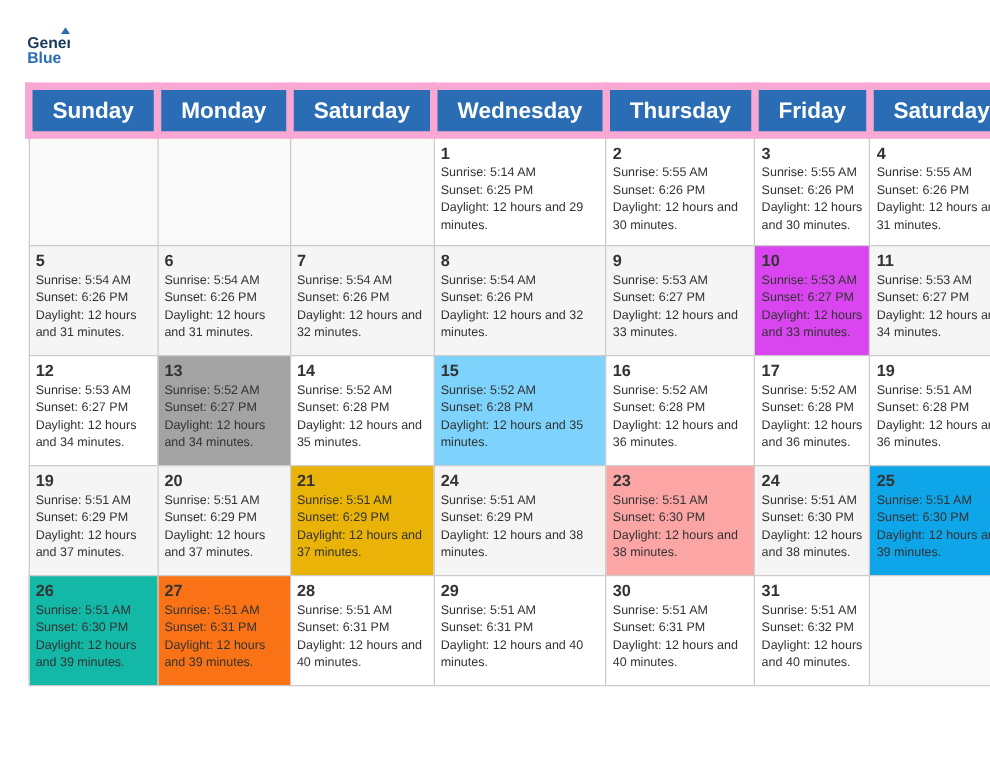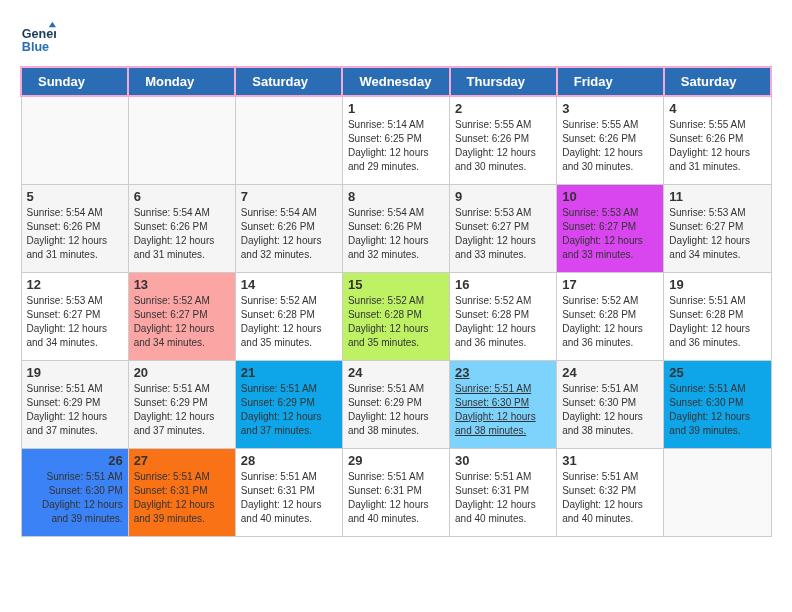--- a/index.html
+++ b/index.html
@@ -38,25 +38,25 @@
       color: #333;
     }
     .calendar {
       width: 100%;
       border-collapse: collapse;
       border: 1px solid #ccc;
     }
     .calendar th {
       background: #2a6db5;
       color: #fff;
-      font-size: 13px;
+      font-size: 18px;
       font-weight: bold;
       padding: 6px 16px;
       text-align: left;
-      border: 2px solid #f9a8d4;
+      border: 6px solid #f9a8d4;
     }
     .calendar td {
       width: 107px;
       vertical-align: top;
       padding: 4px 5px;
       border: 1px solid #ccc;
       font-size: 10.5px;
       color: #333;
       height: 88px;
       background: #fff;
@@ -190,33 +190,33 @@
 Daylight: 12 hours and 34 minutes.</div>
         </td>
       </tr>
       <tr>
         <td style="background: rgb(255, 255, 255);">
           <span class="day-num">12</span>
           <div class="day-info" style="white-space: pre-line;">Sunrise: 5:53 AM
 Sunset: 6:27 PM
 Daylight: 12 hours and 34 minutes.</div>
         </td>
-        <td style="background: #fca5a5; margin-top: 40px;">
+        <td style="background: #a3a3a3; margin-top: 40px;">
           <span class="day-num">13</span>
           <div class="day-info" style="white-space: pre-line;">Sunrise: 5:52 AM
 Sunset: 6:27 PM
 Daylight: 12 hours and 34 minutes.</div>
         </td>
         <td style="background: rgb(255, 255, 255);">
           <span class="day-num">14</span>
           <div class="day-info" style="white-space: pre-line;">Sunrise: 5:52 AM
 Sunset: 6:28 PM
 Daylight: 12 hours and 35 minutes.</div>
         </td>
-        <td style="background: #bef264;">
+        <td style="background: #7dd3fc;">
           <span class="day-num">15</span>
           <div class="day-info" style="white-space: pre-line;">Sunrise: 5:52 AM
 Sunset: 6:28 PM
 Daylight: 12 hours and 35 minutes.</div>
         </td>
         <td style="background: rgb(255, 255, 255);">
           <span class="day-num">16</span>
           <div class="day-info" style="white-space: pre-line;">Sunrise: 5:52 AM
 Sunset: 6:28 PM
 Daylight: 12 hours and 36 minutes.</div>
@@ -240,53 +240,53 @@
           <div class="day-info" style="white-space: pre-line;">Sunrise: 5:51 AM
 Sunset: 6:29 PM
 Daylight: 12 hours and 37 minutes.</div>
         </td>
         <td style="background: rgb(245, 245, 245);">
           <span class="day-num">20</span>
           <div class="day-info" style="white-space: pre-line;">Sunrise: 5:51 AM
 Sunset: 6:29 PM
 Daylight: 12 hours and 37 minutes.</div>
         </td>
-        <td style="background: #0ea5e9;">
+        <td style="background: #eab308;">
           <span class="day-num">21</span>
           <div class="day-info" style="white-space: pre-line;">Sunrise: 5:51 AM
 Sunset: 6:29 PM
 Daylight: 12 hours and 37 minutes.</div>
         </td>
         <td style="background: rgb(245, 245, 245);">
           <span class="day-num">24</span>
           <div class="day-info" style="white-space: pre-line;">Sunrise: 5:51 AM
 Sunset: 6:29 PM
 Daylight: 12 hours and 38 minutes.</div>
         </td>
-        <td style="background: #7dd3fc; text-decoration: underline;">
+        <td style="background: #fca5a5;">
           <span class="day-num">23</span>
           <div class="day-info" style="white-space: pre-line;">Sunrise: 5:51 AM
 Sunset: 6:30 PM
 Daylight: 12 hours and 38 minutes.</div>
         </td>
         <td style="background: rgb(245, 245, 245);">
           <span class="day-num">24</span>
           <div class="day-info" style="white-space: pre-line;">Sunrise: 5:51 AM
 Sunset: 6:30 PM
 Daylight: 12 hours and 38 minutes.</div>
         </td>
         <td style="background: #0ea5e9;">
           <span class="day-num">25</span>
           <div class="day-info" style="white-space: pre-line;">Sunrise: 5:51 AM
 Sunset: 6:30 PM
 Daylight: 12 hours and 39 minutes.</div>
         </td>
       </tr>
       <tr>
-        <td style="background: #3b82f6; text-align: right;">
+        <td style="background: #14b8a6;">
           <span class="day-num">26</span>
           <div class="day-info" style="white-space: pre-line;">Sunrise: 5:51 AM
 Sunset: 6:30 PM
 Daylight: 12 hours and 39 minutes.</div>
         </td>
         <td style="background: #f97316;">
           <span class="day-num">27</span>
           <div class="day-info" style="white-space: pre-line;">Sunrise: 5:51 AM
 Sunset: 6:31 PM
 Daylight: 12 hours and 39 minutes.</div>

